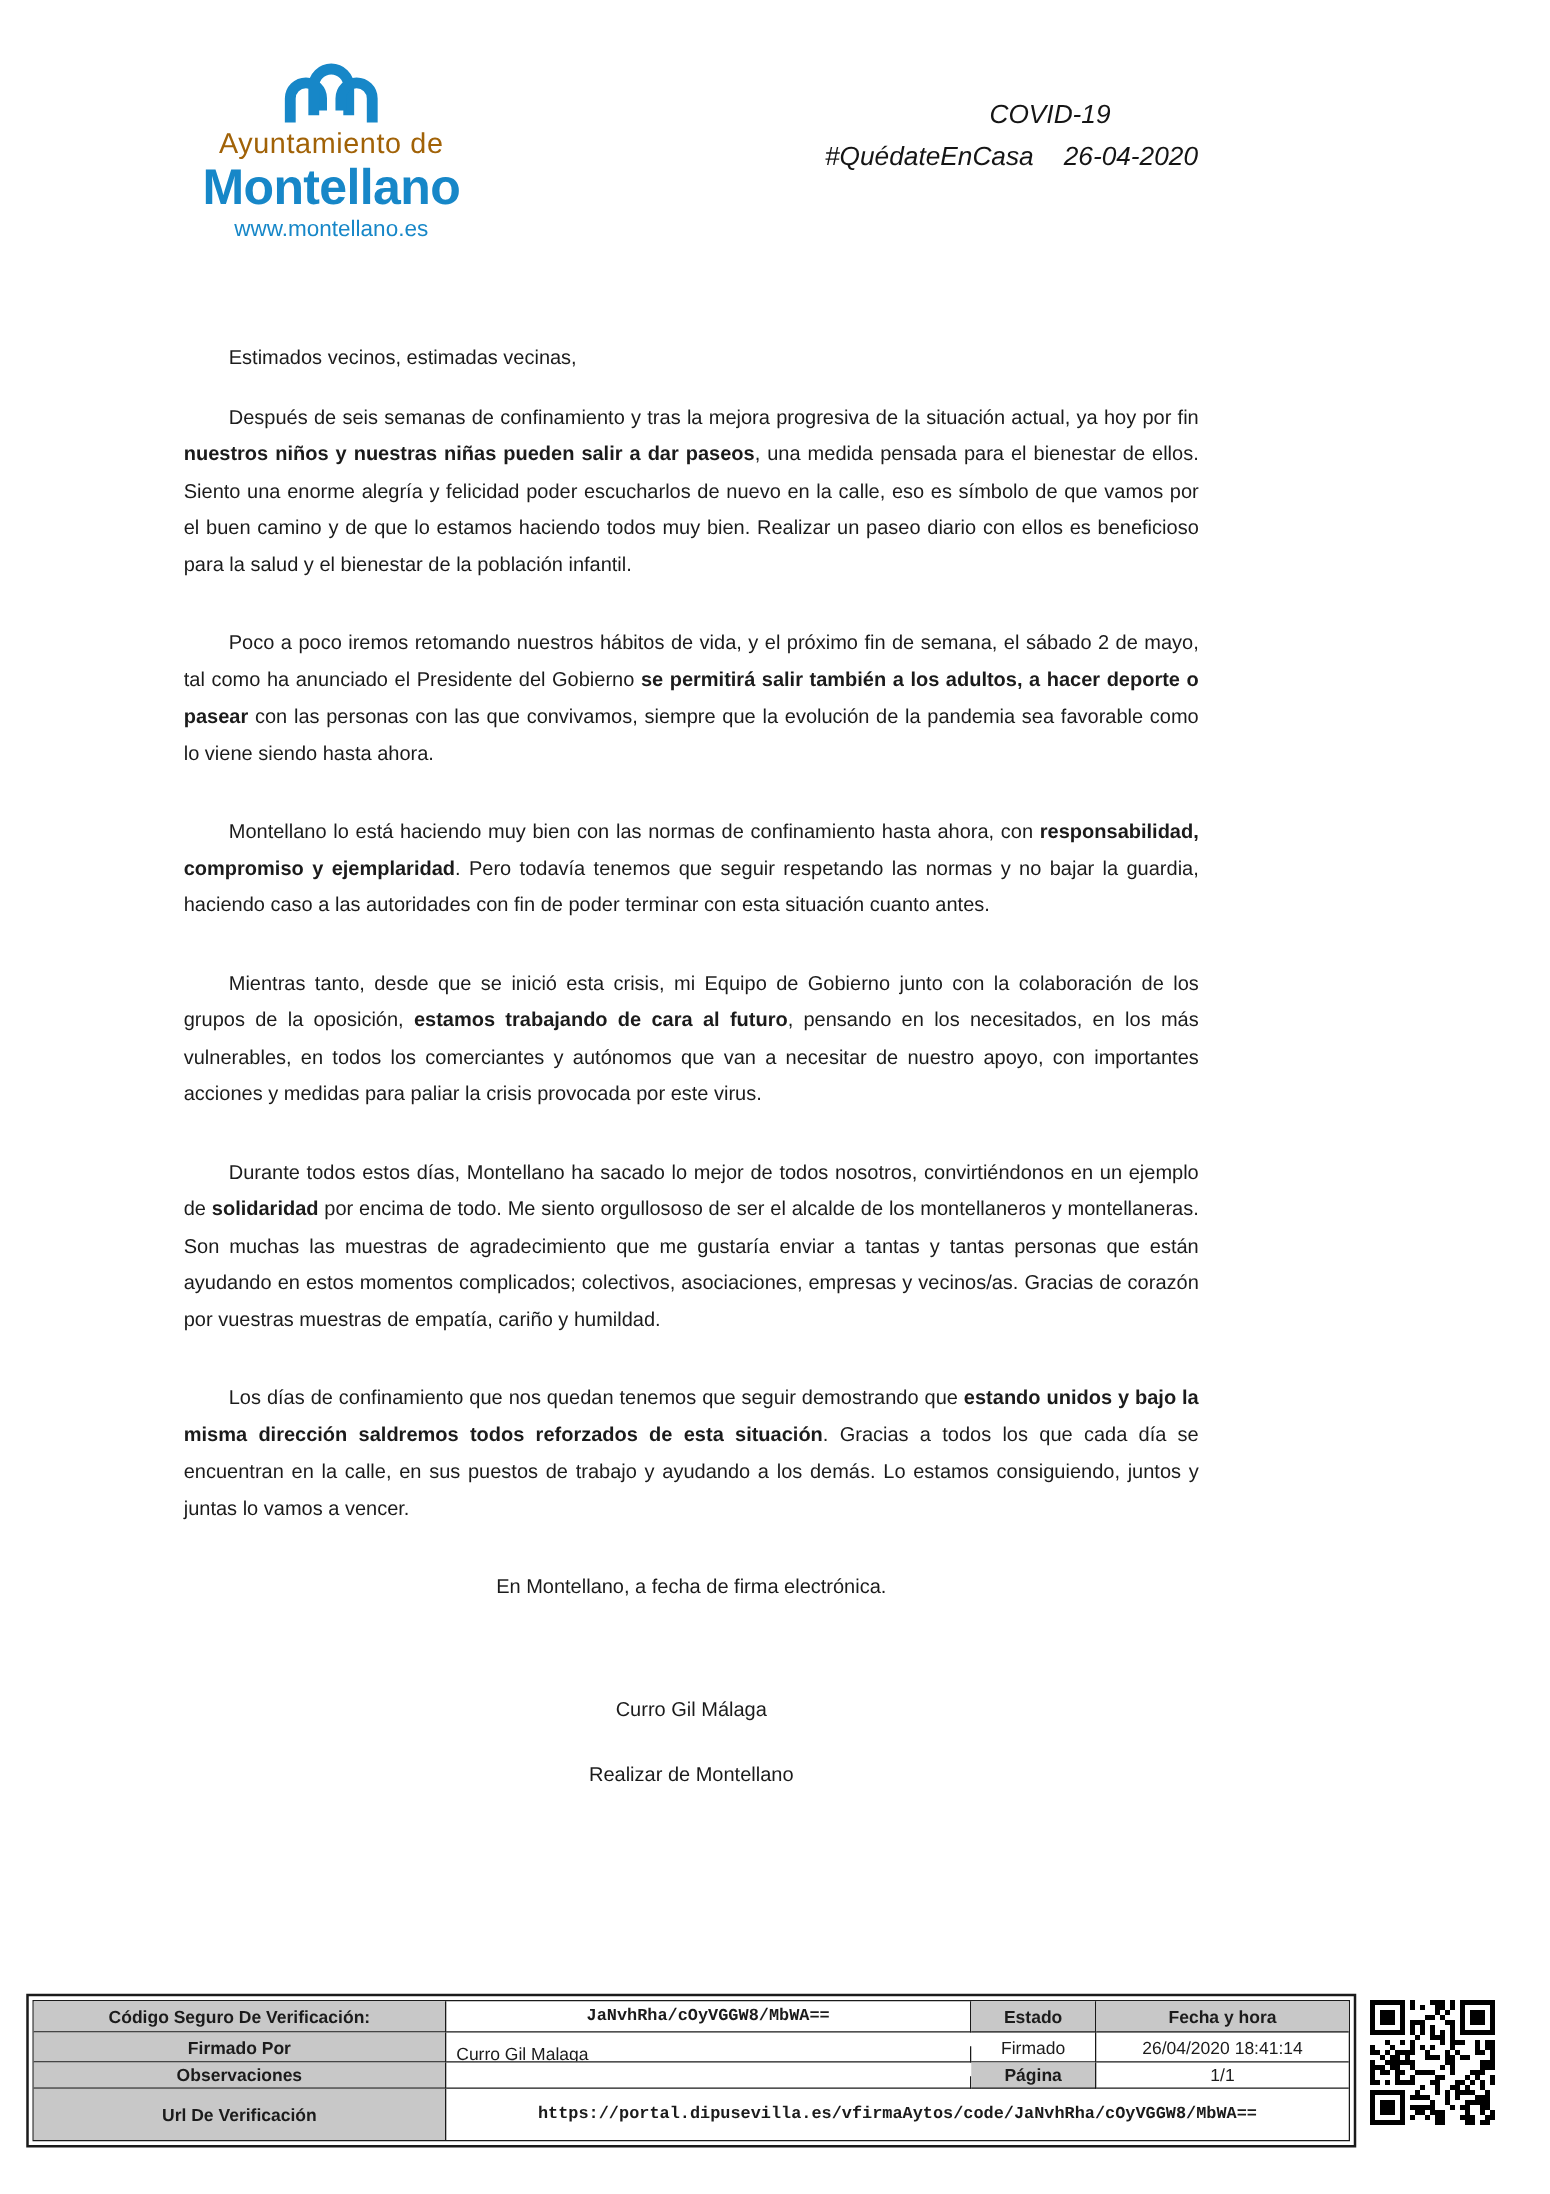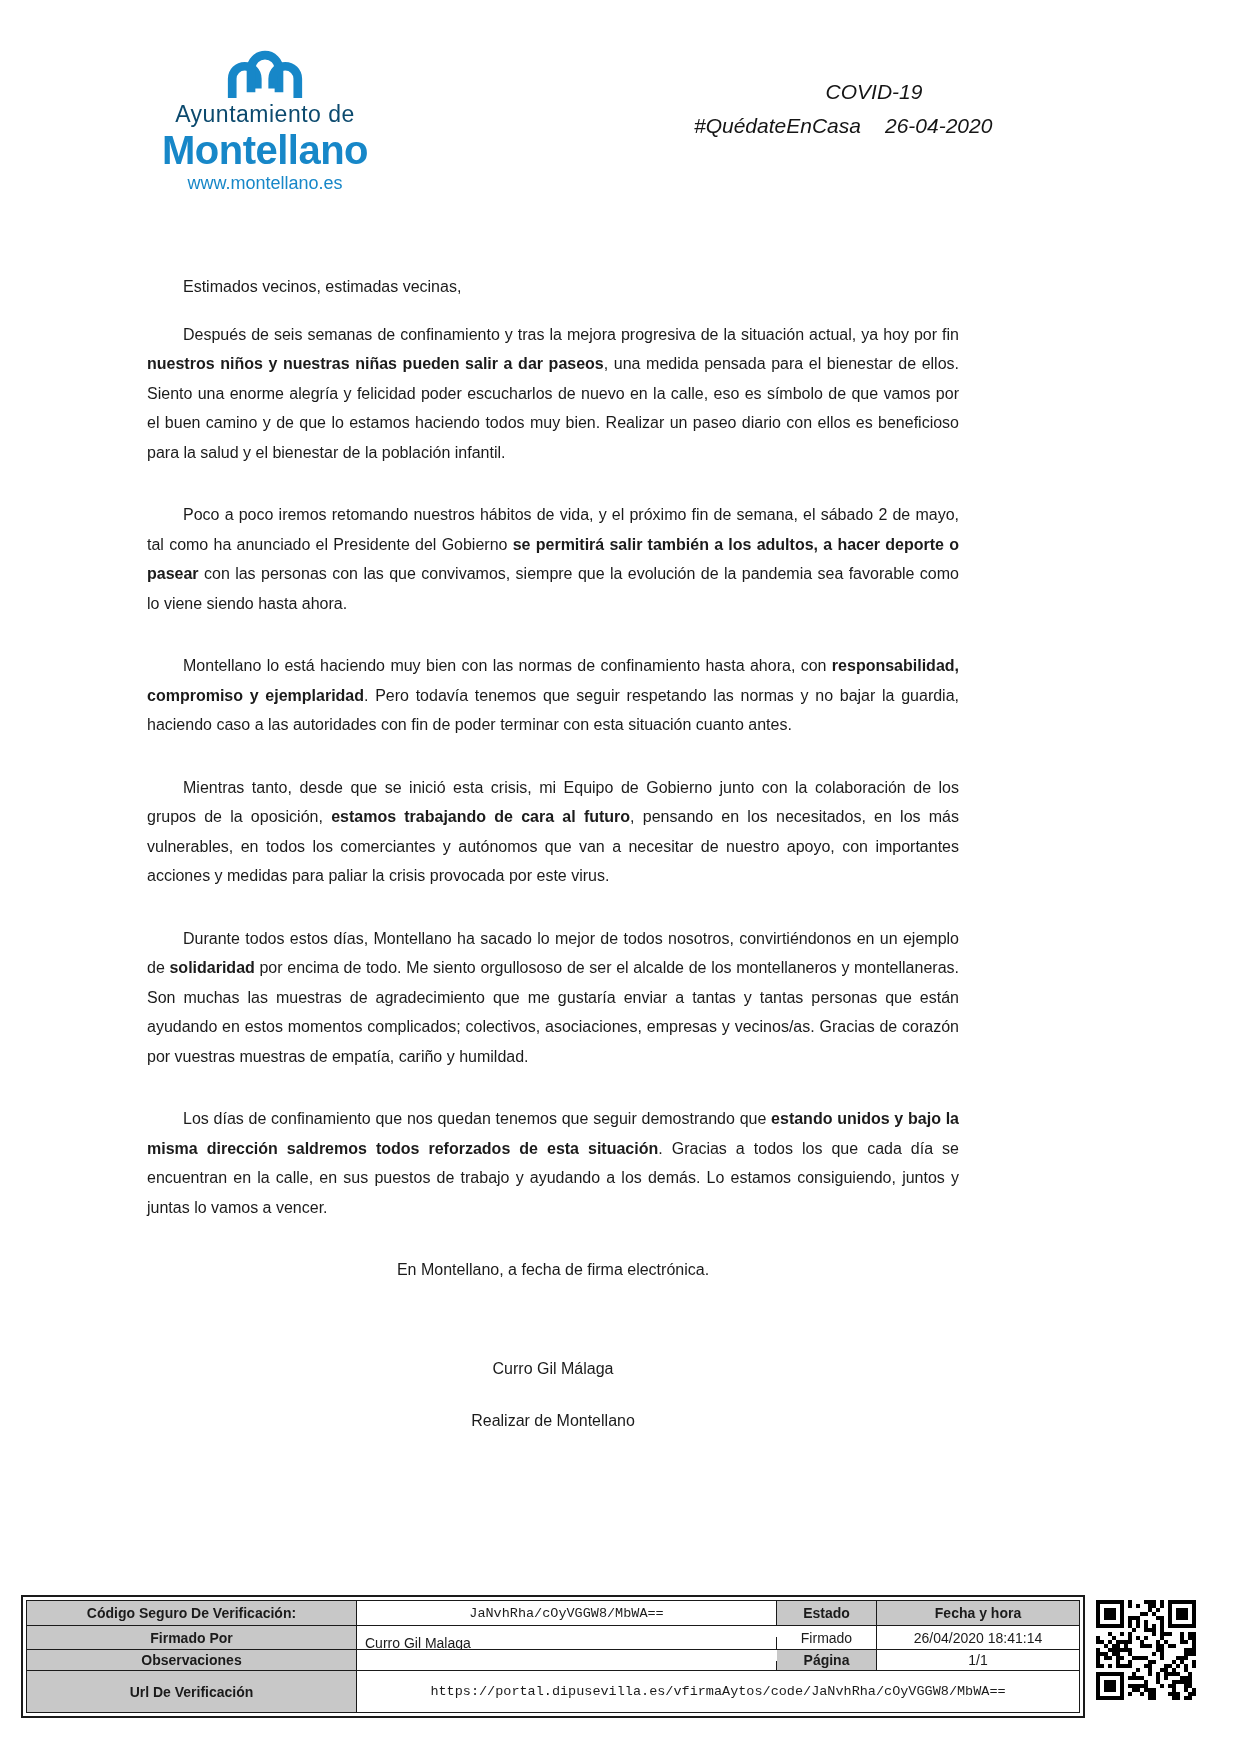--- a/index.html
+++ b/index.html
@@ -10,26 +10,26 @@
     font-family:"Liberation Sans",sans-serif;
     color:#1b1b1b;
     overflow:hidden;
   }
   
   .logo-block{
     position:absolute;left:140px;top:46px;width:250px;
     text-align:center;line-height:1.1;
   }
   .logo-icon{display:block;margin:0 auto 2px auto;}
-  .logo-org{font-size:23px;color:#0c4a6e;letter-spacing:.5px;}
+  .logo-org{font-size:23px;color:#a16207;letter-spacing:.5px;}
   .logo-name{font-size:40px;font-weight:700;color:#1787c8;letter-spacing:-.5px;margin-top:1px;}
   .logo-web{font-size:18px;color:#1787c8;margin-top:2px;}
   
   .covid-block{
-    position:absolute;left:694px;top:80px;width:300px;
+    position:absolute;left:660px;top:80px;width:300px;
     font-style:italic;font-size:21px;color:#151515;
   }
   .covid-title{text-align:center;padding-left:60px;}
   .covid-line2{display:flex;gap:24px;margin-top:10px;white-space:nowrap;}
   
   .letter{
     position:absolute;left:147px;top:272px;width:812px;
     font-size:16px;line-height:29.5px;text-align:justify;
   }
   .letter p{margin:0 0 33px 0;text-indent:36px;}
@@ -52,21 +52,21 @@
   }
   .cell{
     display:flex;align-items:center;justify-content:center;
     border-right:1px solid #1a1a1a;border-bottom:1px solid #1a1a1a;
     font-size:14px;overflow:hidden;white-space:nowrap;
   }
   .cell.last-col{border-right:none;}
   .cell.last-row{border-bottom:none;}
   .cell.gray{background:#c8c8c8;font-weight:700;}
   .cell.left{justify-content:flex-start;padding-left:8px;margin-top:11px;}
-  .cell.mono{font-family:"Liberation Mono","DejaVu Sans Mono",monospace;font-size:13.5px;font-weight:400;}
+  .cell.mono{font-family:"Liberation Mono","DejaVu Sans Mono",monospace;font-size:13.5px;font-weight:700;}
   .cell.url-cell{grid-column:2 / 5;}
   
   .qr{position:absolute;left:1096px;top:1600px;width:100px;height:100px;}
 </style>
 </head>
 <body>
 
 <div class="page">
 
   <div class="logo-block">

